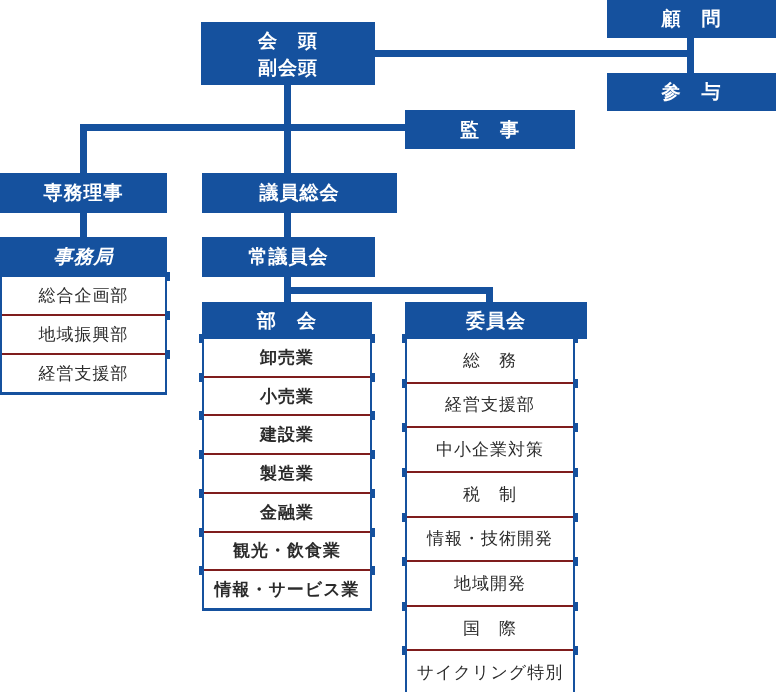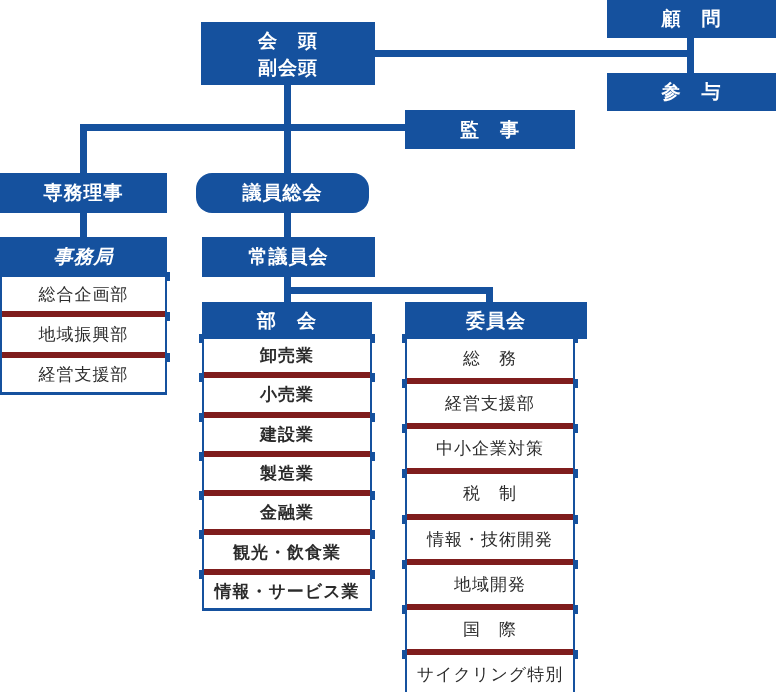--- a/index.html
+++ b/index.html
@@ -53,21 +53,21 @@
   }
   .list-item {
     flex: 1;
     position: relative;
     display: flex;
     align-items: center;
     justify-content: center;
     font-size: 17px;
     color: #2B2B2B;
     letter-spacing: 1px;
-    border-bottom: 6px solid #7f1d1d;
+    border-bottom: 2px solid #7f1d1d;
     background: #ffffff;
   }
   .list-item:last-child {
     border-bottom: none;
   }
   
   .list-item::before,
   .list-item::after {
     content: "";
     position: absolute;
@@ -103,21 +103,21 @@
   </div>
 
   <div class="box" style="left:607px; top:0px; width:169px; height:38px;">顧　問</div>
 
   <div class="box" style="left:607px; top:73px; width:169px; height:38px;">参　与</div>
 
   <div class="box" style="left:405px; top:110px; width:170px; height:39px;">監　事</div>
 
   <div class="box" style="left:0px; top:173px; width:167px; height:40px;">専務理事</div>
 
-  <div class="box" style="left:196px; top:173px; width:173px; height:40px;border-radius:16px;">議員総会</div>
+  <div class="box" style="left:202px; top:173px; width:195px; height:40px;">議員総会</div>
 
   <div class="box" style="left:0px; top:237px; width:167px; height:40px;font-style:italic;">事務局</div>
 
   <div class="box" style="left:202px; top:237px; width:173px; height:40px;">常議員会</div>
 
   <div class="box" style="left:202px; top:302px; width:170px; height:37px;">部　会</div>
 
   <div class="box" style="left:405px; top:302px; width:182px; height:37px;">委員会</div>
 
   <div class="list" style="left:0px; top:277px; width:167px; height:118px;">

